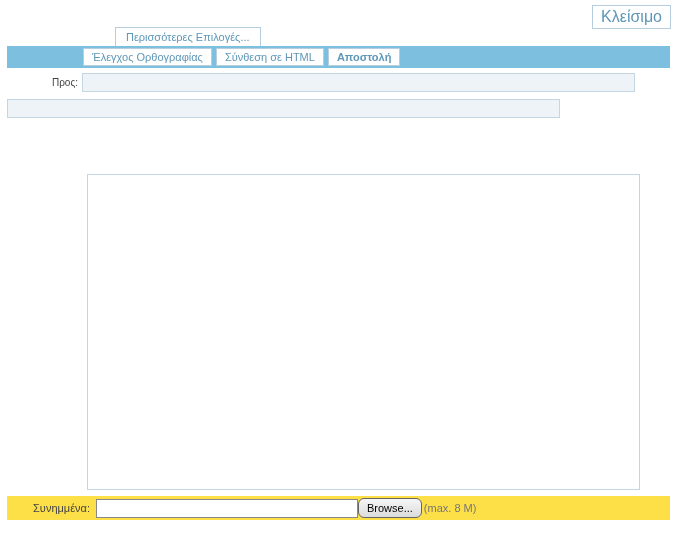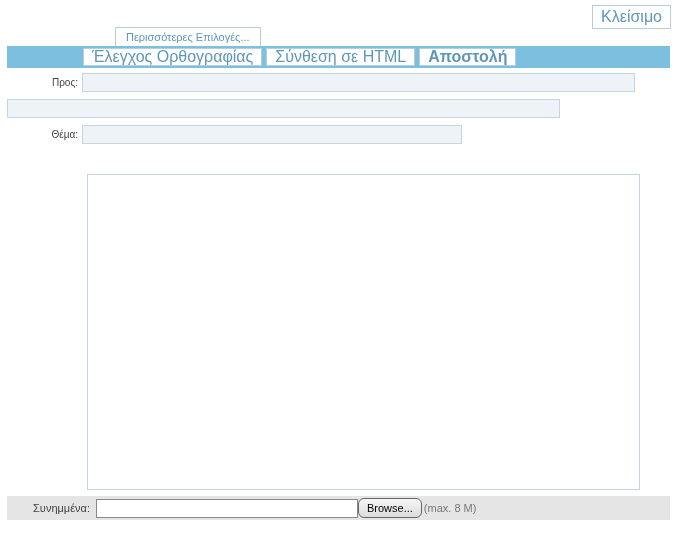--- a/index.html
+++ b/index.html
@@ -51,21 +51,21 @@
     background: #7dbfdf;
     display: flex;
     align-items: center;
     padding-left: 76px;
     gap: 4px;
   }
   .toolbar-btn {
     border: 1px solid #b7cede;
     background: #ffffff;
     color: #5f97b7;
-    font-size: 16px;
+    font-size: 11px;
     padding: 1px 8px;
     cursor: pointer;
     font-family: inherit;
     height: 18px;
     line-height: 14px;
   }
   .toolbar-btn.primary {
     font-weight: bold;
   }
   .form-area {
@@ -112,21 +112,21 @@
     font-size: 11px;
     padding: 3px;
     resize: none;
   }
   .attach-bar {
     position: absolute;
     left: 7px;
     right: 7px;
     bottom: 14px;
     height: 24px;
-    background: #e5e5e5;
+    background: #fde047;
     display: flex;
     align-items: center;
   }
   .attach-label {
     width: 89px;
     text-align: right;
     color: #444;
     font-size: 11px;
     padding-right: 6px;
   }
@@ -177,24 +177,20 @@
   <div class="form-row">
     <div class="form-label">Προς:</div>
     <input type="text" class="text-input wide" value="" style="">
   </div>
 
 
   <div class="form-row">
     <input type="text" class="text-input wide" value="" style="">
   </div>
 
-  <div class="form-row">
-    <div class="form-label">Θέμα:</div>
-    <input type="text" class="text-input subject" value="" style="">
-  </div>
 
 </div>
 
 <textarea class="body-area" style=""></textarea>
 
 <div class="attach-bar">
   <div class="attach-label">Συνημμένα:</div>
   <input type="text" class="file-text" value="" style="">
   <button class="browse-btn">Browse...</button>
   <span class="max-hint">(max. 8 M)</span>

